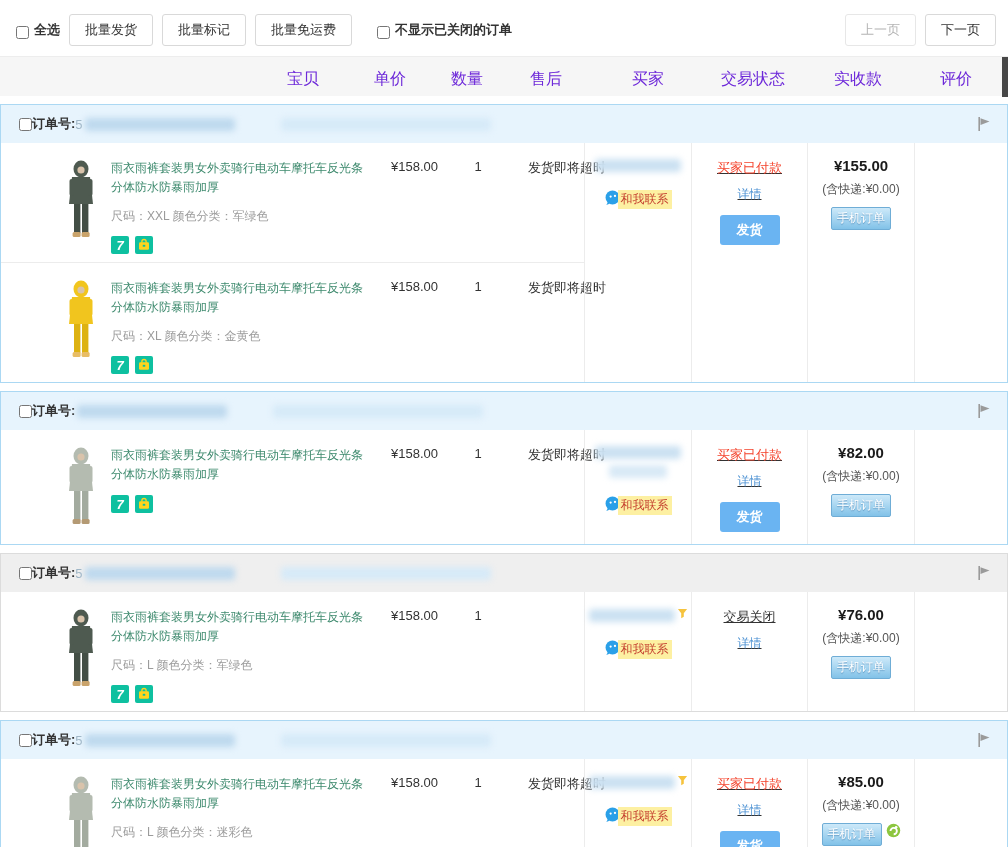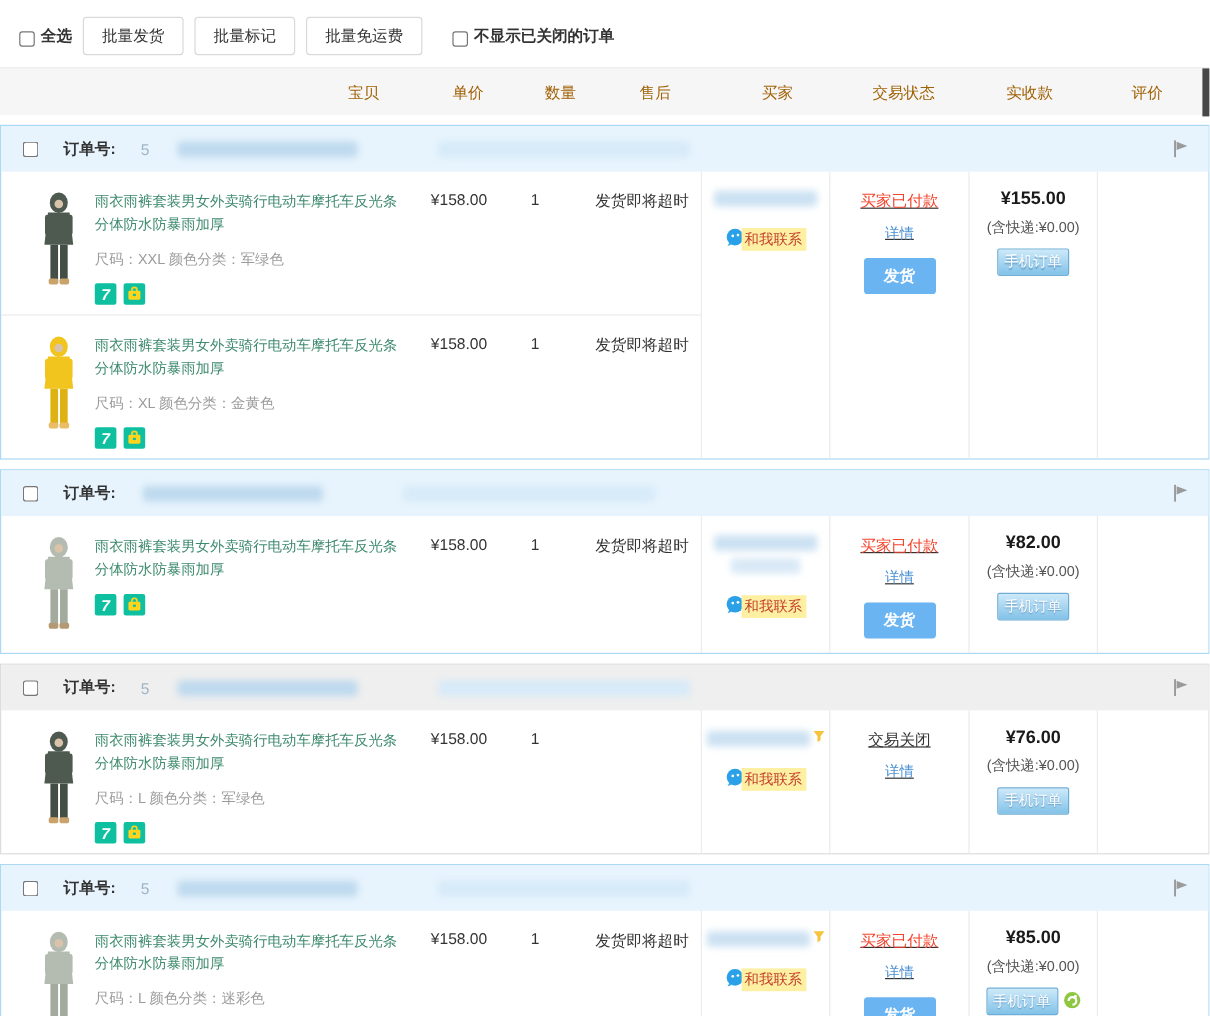--- a/index.html
+++ b/index.html
@@ -9,40 +9,40 @@
   .toolbar { display:flex; align-items:center; gap:9px; padding:14px 10px 10px 16px; }
   .chk { display:flex; align-items:flex-end; gap:5px; font-size:13px; font-weight:bold; cursor:pointer; }
   .chk input { width:13px; height:13px; }
   .chk.hide-closed { margin-left:16px; }
   .btn { background:#fff; border:1px solid #d9d9d9; border-radius:3px; padding:6px 15px;
          font-size:13px; color:#333; cursor:pointer; }
   .pagination { margin-left:auto; display:flex; gap:9px; padding-right:2px; }
   .btn.disabled { color:#b5b5b5; border-color:#e7e7e7; cursor:default; }
   
   .thead { position:relative; height:40px; background:#f6f6f6; border-top:1px solid #ededed; }
-  .th { position:absolute; top:12px; transform:translateX(-50%); font-size:13px; color:#a16207; }
+  .th { position:absolute; top:12px; transform:translateX(-50%); font-size:16px; color:#6d28d9; }
   .th0{left:303px}.th1{left:390px}.th2{left:467px}.th3{left:546px}
   .th4{left:648px}.th5{left:753px}.th6{left:858px}.th7{left:956px}
   .sb-thumb { position:absolute; right:0; top:0; width:6px; height:40px; background:#474747; }
   
   .orders { padding-top:8px; }
   .order { border:1px solid #abd8f3; margin-bottom:8px; background:#fff; }
   .order.closed { border-color:#dcdcdc; }
-  .order-head { height:38px; background:#e7f4fd; display:flex; align-items:center; padding:0 14px 0 18px; gap:21px; }
+  .order-head { height:38px; background:#e7f4fd; display:flex; align-items:center; padding:0 14px 0 18px; gap:0; }
   .order.closed .order-head { background:#efefef; }
   .order-no-label { font-size:13px; font-weight:bold; color:#333; }
   .order-no-prefix { color:#9fb6c6; font-size:13px; }
   .blur { display:inline-block; height:13px; border-radius:3px; filter:blur(3px); }
   .blur-no { width:150px; background:#bed9ee; margin-left:2px; }
   .blur-time { width:210px; background:#d6eaf8; margin-left:46px; }
   .flag { margin-left:auto; width:18px; height:18px; cursor:pointer; }
   
   .order-body { display:flex; }
   .items { width:583px; }
-  .item-row { display:flex; min-height:114px; padding-top:16px; padding-bottom:8px; }
+  .item-row { display:flex; min-height:114px; padding-top:16px; padding-bottom:8px;padding-left:32px; }
   .item-row + .item-row { border-top:1px solid #ececec; }
   .item-img { width:40px; height:82px; margin-left:28px; flex:none; }
   .item-info { width:267px; padding-left:10px; flex:none; }
   .item-title { color:#3e8a6e; font-size:12px; line-height:19px; cursor:pointer; }
   .item-sku { color:#9b9b9b; margin-top:11px; }
   .item-badges { margin-top:11px; display:flex; gap:6px; }
   .badge7 { width:18px; height:18px; background:#0ec0a0; color:#fff; font-weight:bold; font-size:13px;
             display:flex; align-items:center; justify-content:center; border-radius:2px; font-style:italic; }
   .badgeBag { width:18px; height:18px; background:#0ec0a0; border-radius:2px; display:flex;
               align-items:center; justify-content:center; }
@@ -58,41 +58,45 @@
   .contact-label { background:#fdf0a2; color:#c43f2e; padding:1px 3px; font-size:12px; margin-left:-3px; }
   .cell-status { width:116px; flex:none;text-decoration:underline; }
   .status-text { font-size:13px; }
   .status-text.red { color:#f4432c; }
   .detail-link { display:block; margin-top:9px; color:#4a90d2; font-size:12px; text-decoration:none; cursor:pointer; }
   .ship-btn { margin-top:12px; width:60px; height:30px; background:#6ab4f2; color:#fff; border:none;
               border-radius:3px; font-size:13px; font-weight:bold; cursor:pointer; }
   .cell-amount { width:107px; flex:none; padding-top:14px; }
   .amt { font-size:15px; font-weight:bold; color:#1a1a1a; }
   .note { margin-top:7px; color:#555; font-size:12px; }
-  .badge-row { margin-top:9px; display:flex; justify-content:center; align-items:center; gap:4px; }
+  .badge-row { margin-top:9px; display:flex; justify-content:center; align-items:flex-start; gap:4px; }
   .mobile-badge { display:inline-block; padding:2px 5px; font-size:12px; color:#fff; white-space:nowrap;
     background:linear-gradient(#cde9f9,#82c2e8); border:1px solid #6fadd6; border-radius:2px;
     text-shadow:0 1px 1px rgba(20,80,140,.45); }
   .cell-review { flex:1; }
 </style>
 </head>
 <body>
 
 <div class="toolbar">
   <label class="chk">
     <input type="checkbox" style="">
     <span>全选</span>
   </label>
   <button class="btn">批量发货</button>
   <button class="btn">批量标记</button>
   <button class="btn">批量免运费</button>
   <label class="chk hide-closed">
     <input type="checkbox" style="">
     <span>不显示已关闭的订单</span>
   </label>
+  <div class="pagination">
+    <button class="btn disabled">上一页</button>
+    <button class="btn">下一页</button>
+  </div>
 </div>
 
 <div class="thead">
   <div class="sb-thumb"></div>
 <span class="th th0">宝贝</span>
     <span class="th th1">单价</span>
     <span class="th th2">数量</span>
     <span class="th th3">售后</span>
     <span class="th th4">买家</span>
     <span class="th th5">交易状态</span>

